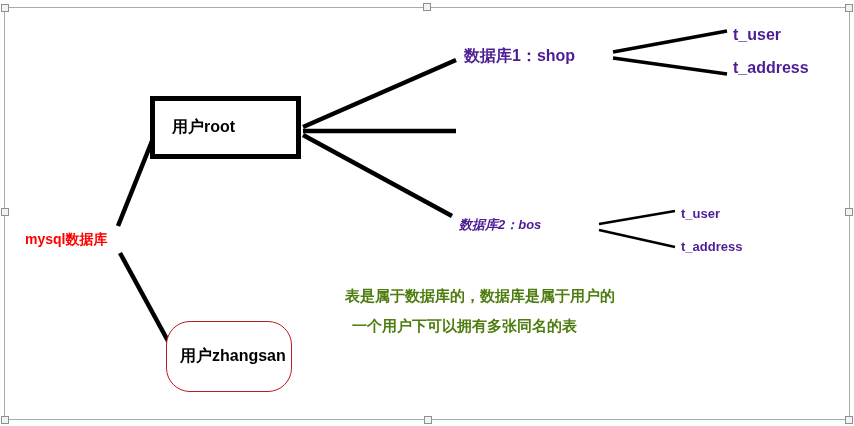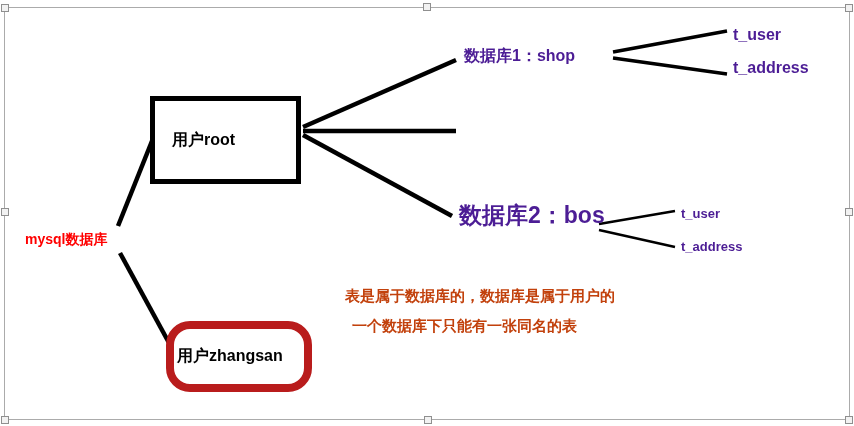--- a/index.html
+++ b/index.html
@@ -36,36 +36,36 @@
   svg.wires{position:absolute;left:0;top:0;width:854px;height:426px;}
 
   .label{position:absolute;white-space:nowrap;color:#4c1d95;}
   .lbl-mysql{left:25px;top:231px;font-size:14px;font-weight:bold;color:#ff0000;}
   .node{
     position:absolute;background:#ffffff;box-sizing:border-box;
     display:flex;align-items:center;
     font-weight:bold;font-size:16px;color:#000;
   }
   .node-root{
-    left:150px;top:96px;width:151px;height:88px;
+    left:150px;top:96px;width:151px;height:63px;
     border:5px solid #000;padding-left:17px;
   }
   .node-zhangsan{
-    left:166px;top:321px;width:146px;height:71px;
-    border:8px solid #b91c1c;border-radius:24px;padding-left:3px;
+    left:166px;top:321px;width:126px;height:71px;
+    border:1px solid #b91c1c;border-radius:24px;padding-left:13px;
   }
   .lbl-db1{left:464px;top:46px;font-size:16px;font-weight:bold;}
-  .lbl-db2{left:459px;top:200px;font-size:23px;font-weight:bold;}
+  .lbl-db2{left:459px;top:216px;font-size:13px;font-weight:bold;font-style:italic;}
   .lbl-t1u{left:733px;top:26px;font-size:16px;font-weight:bold;}
   .lbl-t1a{left:733px;top:59px;font-size:16px;font-weight:bold;}
   .lbl-t2u{left:681px;top:206px;font-size:13px;font-weight:600;}
   .lbl-t2a{left:681px;top:239px;font-size:13px;font-weight:600;}
   .notes{
     position:absolute;left:345px;top:281px;
-    color:#c2410c;font-weight:bold;font-size:15px;line-height:30px;
+    color:#4d7c0f;font-weight:bold;font-size:15px;line-height:30px;
   }
   .notes .n2,.notes .n3{padding-left:7px;}
 </style>
 </head>
 <body>
 
 <div class="stage">
 
   <div class="frame"></div>
 
@@ -103,16 +103,16 @@
   <div class="label lbl-db1">数据库1：shop</div>
   <div class="label lbl-db2">数据库2：bos</div>
 
   <div class="label lbl-t1u">t_user</div>
   <div class="label lbl-t1a">t_address</div>
   <div class="label lbl-t2u">t_user</div>
   <div class="label lbl-t2a">t_address</div>
 
   <div class="notes">
     <div class="n1">表是属于数据库的，数据库是属于用户的</div>
-    <div class="n2">一个数据库下只能有一张同名的表</div>
+    <div class="n2">一个用户下可以拥有多张同名的表</div>
   </div>
 
 </div>
 
 </body></html>

